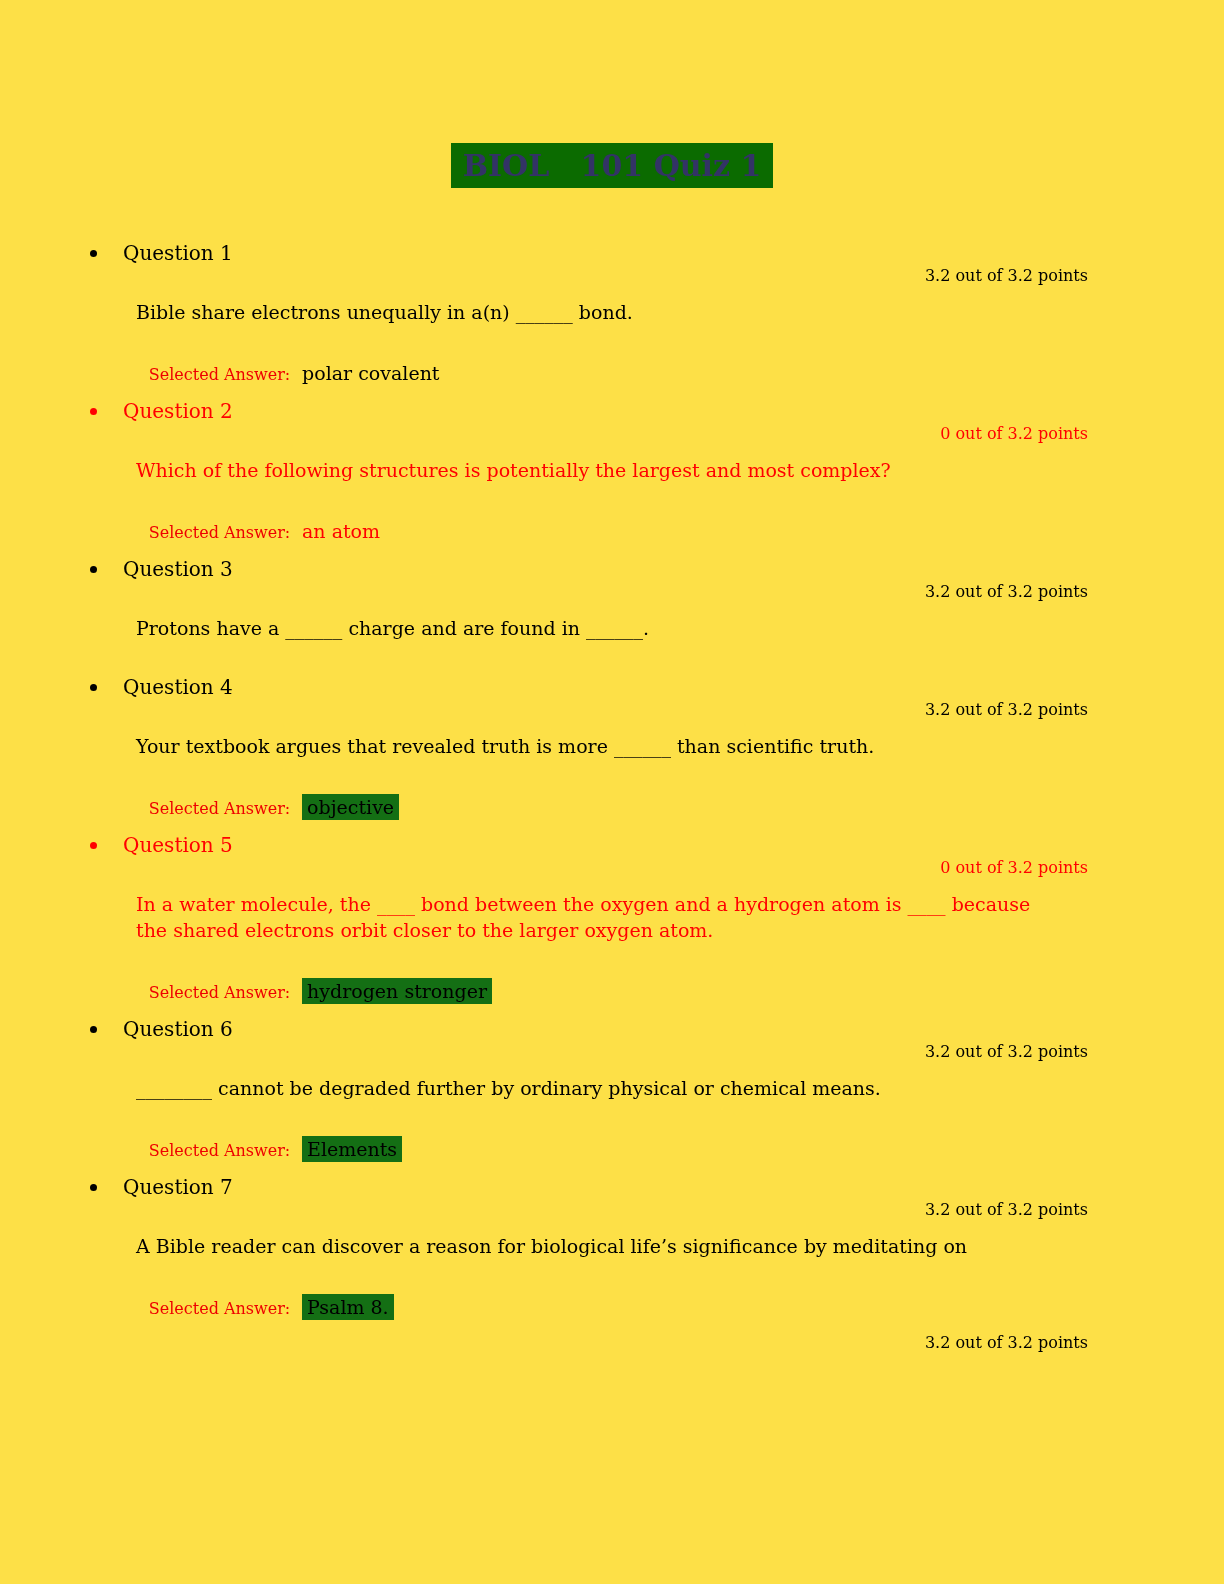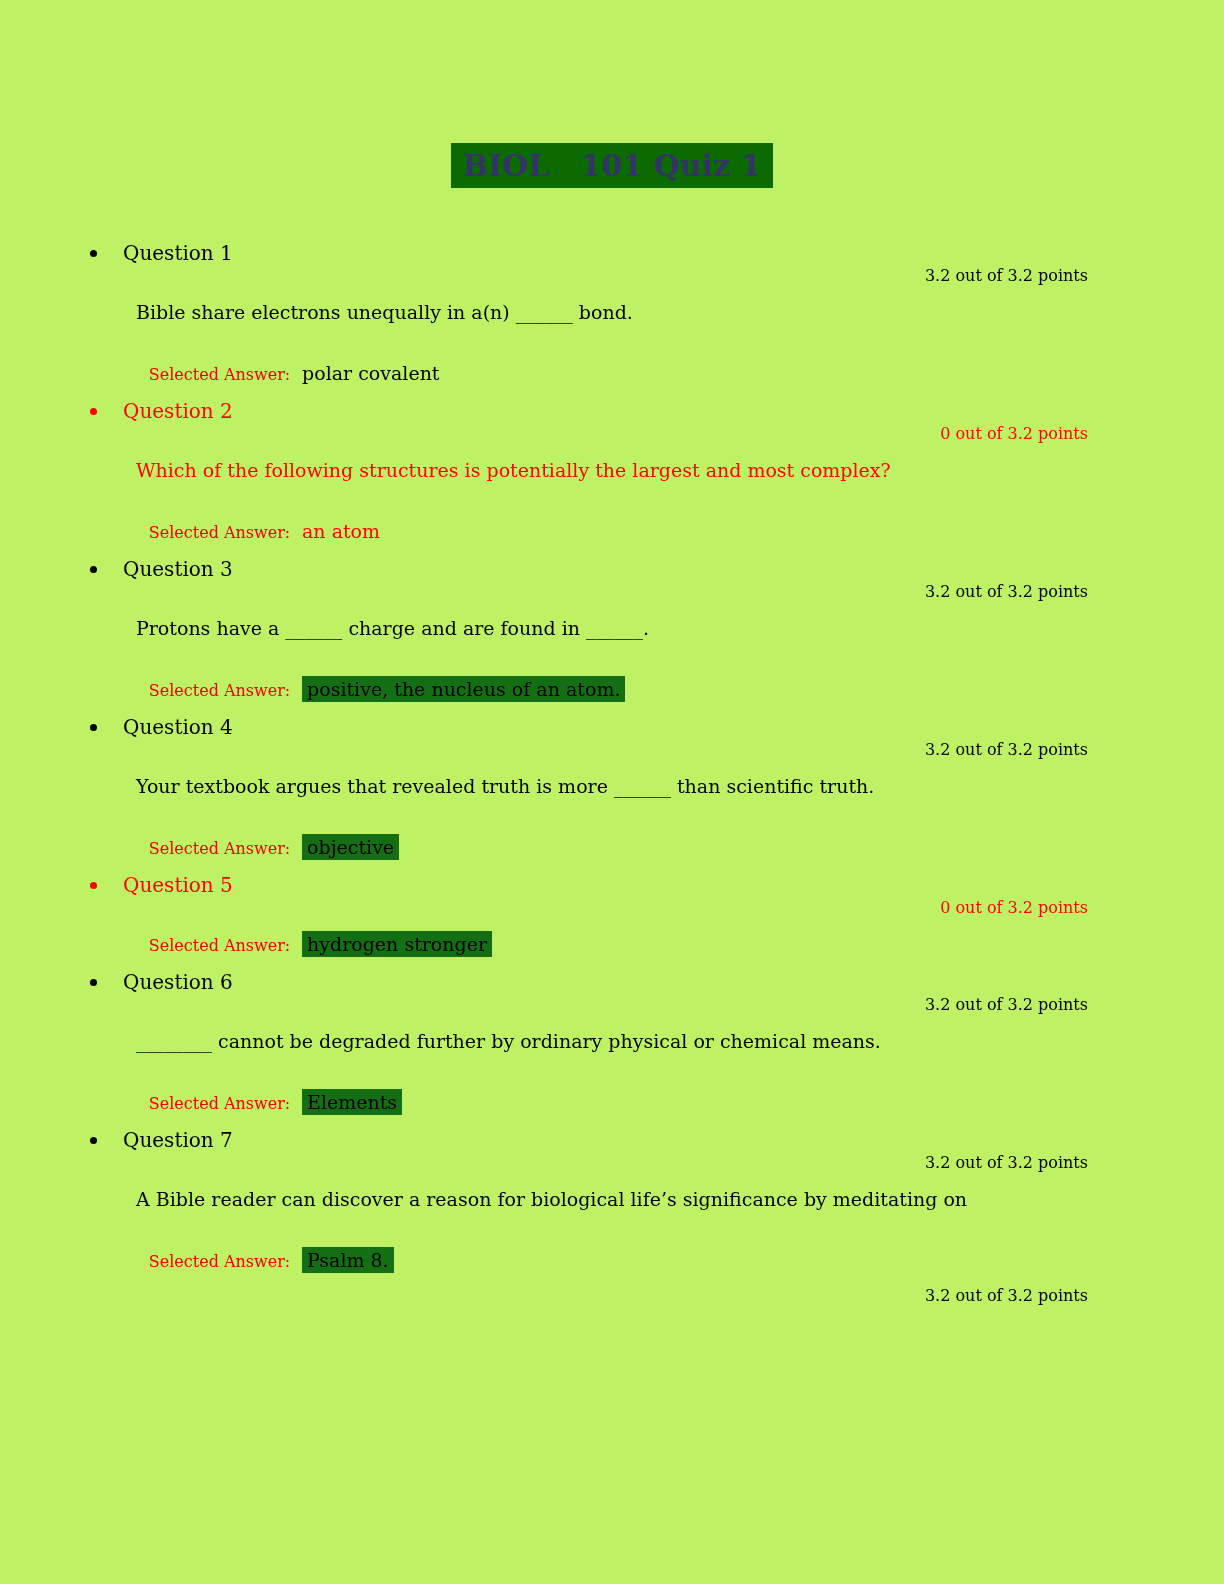--- a/index.html
+++ b/index.html
@@ -4,21 +4,21 @@
 <style>
   html, body { margin: 0; padding: 0; }
   body {
     background: #ffffff;
     font-family: "DejaVu Serif", "Liberation Serif", serif;
   }
   .page {
     position: relative;
     width: 1224px;
     height: 1584px;
-    background: #bef264;
+    background: #fde047;
     overflow: hidden;
   }
   .title-wrap {
     padding-top: 143px;
     margin-bottom: 54px;
     text-align: center;
   }
   .quiz-title {
     display: inline-block;
     background: #0b6b00;
@@ -127,24 +127,20 @@
     </div>
   </div>
 
   <div class="q">
     <div class="q-head">
       <span class="bullet"></span>
       <span>Question 3</span>
     </div>
     <div class="q-points">3.2 out of 3.2 points</div>
     <div class="q-text">Protons have a ______ charge and are found in ______.</div>
-    <div class="q-selected">
-      <span class="sel-label">Selected Answer:</span>
-      <span class="answer hl">positive, the nucleus of an atom.</span>
-    </div>
   </div>
 
   <div class="q">
     <div class="q-head">
       <span class="bullet"></span>
       <span>Question 4</span>
     </div>
     <div class="q-points">3.2 out of 3.2 points</div>
     <div class="q-text">Your textbook argues that revealed truth is more ______ than scientific truth.</div>
     <div class="q-selected">
@@ -152,20 +148,21 @@
       <span class="answer hl">objective</span>
     </div>
   </div>
 
   <div class="q incorrect">
     <div class="q-head">
       <span class="bullet"></span>
       <span>Question 5</span>
     </div>
     <div class="q-points">0 out of 3.2 points</div>
+    <div class="q-text">In a water molecule, the ____ bond between the oxygen and a hydrogen atom is ____ because the shared electrons orbit closer to the larger oxygen atom.</div>
     <div class="q-selected">
       <span class="sel-label">Selected Answer:</span>
       <span class="answer hl">hydrogen stronger</span>
     </div>
   </div>
 
   <div class="q">
     <div class="q-head">
       <span class="bullet"></span>
       <span>Question 6</span>

